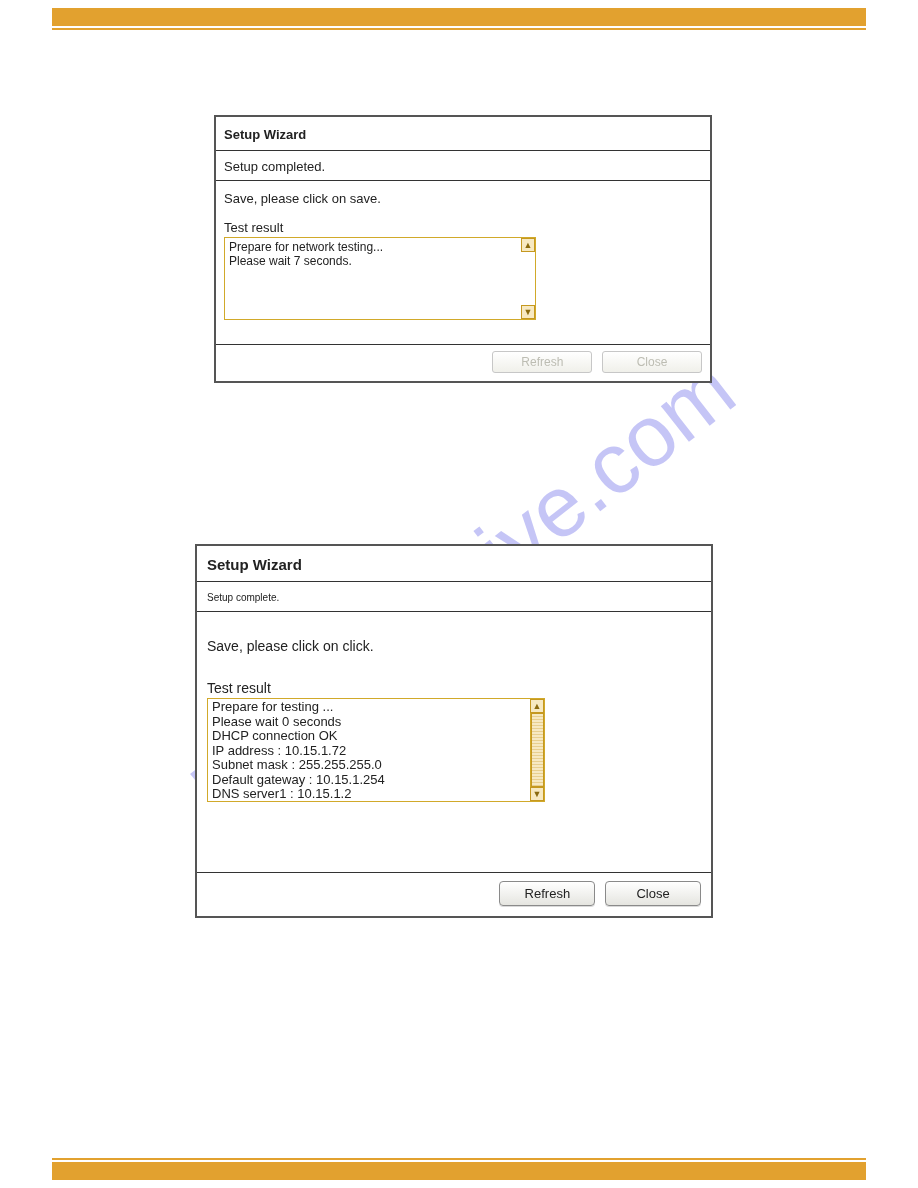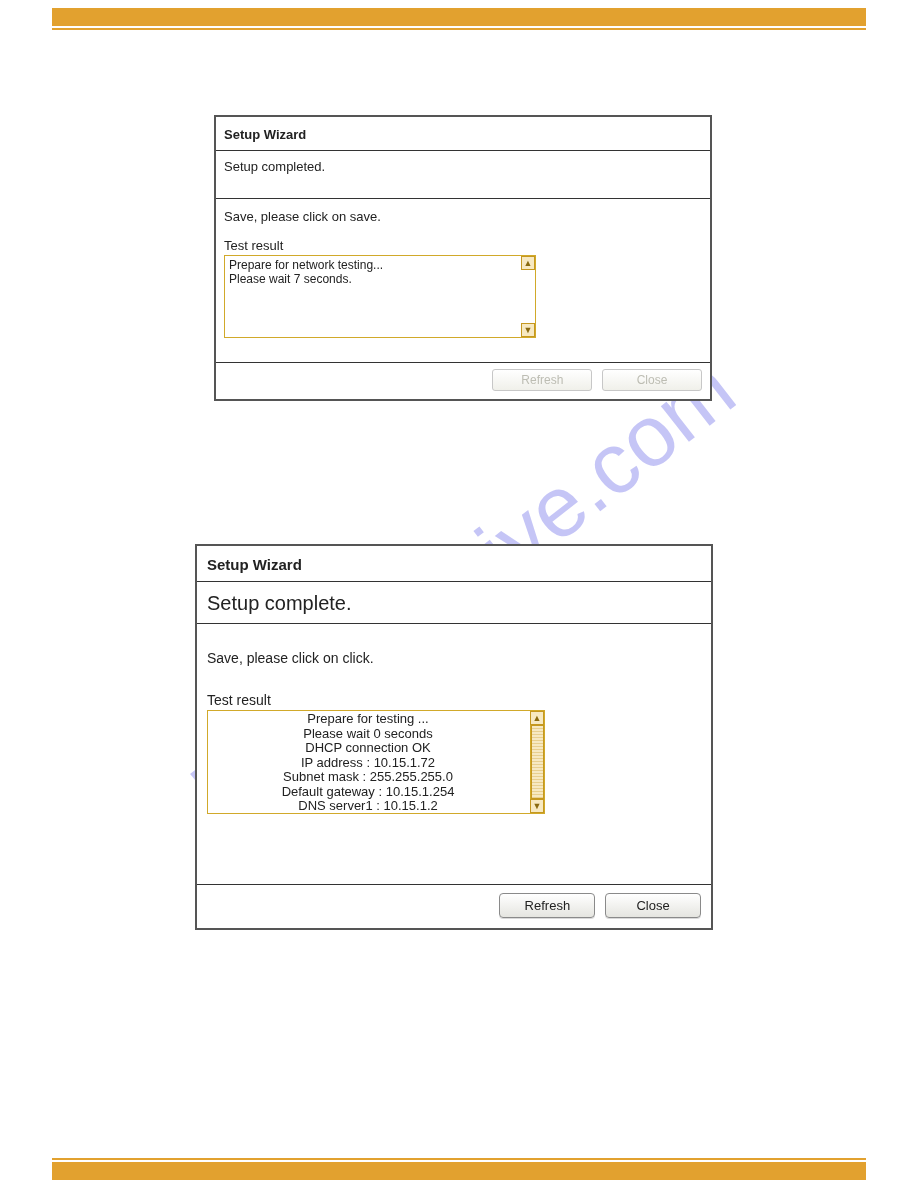--- a/index.html
+++ b/index.html
@@ -62,21 +62,21 @@
     box-sizing: border-box;
     font-size: 13px;
     color: #222;
   }
   .d1-title {
     font-weight: bold;
     padding: 10px 8px 8px;
     border-bottom: 1px solid #333;
   }
   .d1-sub {
-    padding: 8px 8px 24px;
+    padding: 8px 8px 6px;
     border-bottom: 1px solid #333;
   }
   .d1-body {
     padding: 10px 8px 24px;
   }
   .d1-body .save-line { margin-bottom: 14px; }
   .d1-body .save-line b, .d2-body .save-line b { font-weight: normal; }
   .d1-body .tr-label { margin-bottom: 2px; }
   .d1-textarea-wrap {
     position: relative;
@@ -141,21 +141,21 @@
   }
   .d2-title {
     font-weight: bold;
     font-size: 15px;
     padding: 10px 10px 8px;
     border-bottom: 1px solid #333;
   }
   .d2-sub {
     padding: 10px 10px 8px;
     border-bottom: 1px solid #333;
-    font-size: 20px;
+    font-size: 10px;
   }
   .d2-body {
     padding: 26px 10px 70px;
     font-size: 14px;
   }
   .d2-body .save-line { margin-bottom: 26px; }
   .d2-body .tr-label { margin-bottom: 2px; }
   .d2-textarea-wrap {
     position: relative;
     width: 338px;
@@ -165,21 +165,20 @@
     background: #fff;
   }
   .d2-textarea-content {
     position: absolute;
     inset: 0 16px 0 0;
     padding: 1px 4px;
     overflow: hidden;
     line-height: 1.12;
     font-size: 13px;
     white-space: pre-line;
-    text-align: center;
   }
   .d2-scroll-track {
     position: absolute;
     right: 0;
     top: 0;
     bottom: 0;
     width: 14px;
     border-left: 1px solid #d1a92a;
     box-sizing: border-box;
   }

